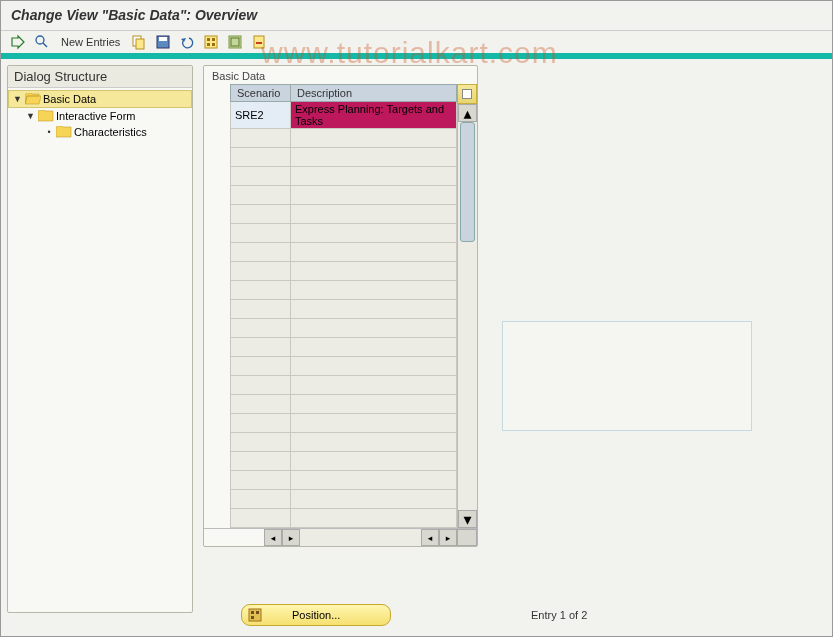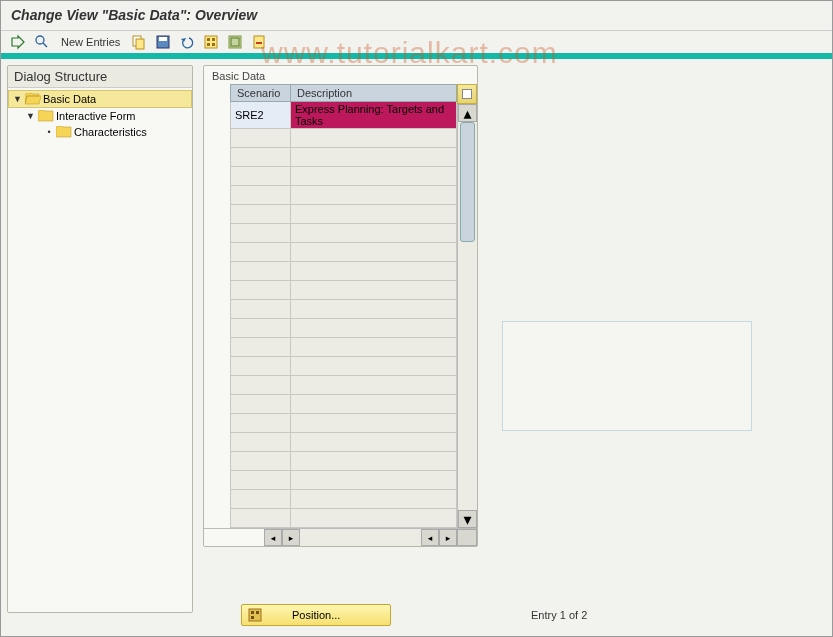--- a/index.html
+++ b/index.html
@@ -45,21 +45,21 @@
     .vscroll-track { flex: 1; position: relative; background: #ecece5; }
     .vscroll-thumb { position: absolute; top: 0; left: 2px; right: 2px; height: 120px; background: #cad4de; border: 1px solid #8aa; border-radius: 3px; }
     
     .hscroll { display: flex; height: 18px; border-top: 1px solid #bbb; }
     .hscroll-btn { width: 18px; background: #d8d8d0; border: 1px solid #aaa; display: flex; align-items: center; justify-content: center; font-size: 9px; cursor: pointer; }
     .hscroll-track { flex: 1; background: #ecece5; }
     .hscroll-group-left { display: flex; }
     .hscroll-group-right { display: flex; margin-left: auto; }
     
     .footer { position: absolute; bottom: 10px; left: 0; right: 0; display: flex; align-items: center; padding: 0 20px; }
-    .position-btn { margin-left: 220px; width: 150px; height: 22px; background: linear-gradient(#fff6b0, #f5e070); border: 1px solid #c4a830; border-radius: 2px; display: flex; align-items: center; padding: 0 6px; font-size: 11px; cursor: pointer; }
+    .position-btn { margin-left: 220px; width: 150px; height: 22px; background: linear-gradient(#fff6b0, #f5e070); border: 1px solid #c4a830; border-radius: 9px; display: flex; align-items: center; padding: 0 6px; font-size: 11px; cursor: pointer; }
     .position-icon { width: 14px; height: 14px; margin-right: 30px; }
     .entry-text { margin-left: 120px; font-size: 11px; color: #333; padding-left: 20px; }
     
     .snip-overlay { position: absolute; right: 80px; top: 320px; width: 250px; height: 110px; background: rgba(248, 248, 244, 0.55); border: 1px solid rgba(150, 190, 210, 0.5); pointer-events: none; z-index: 50; }
     .snip-title { height: 24px; background: rgba(100, 180, 210, 0.3); display: flex; align-items: center; padding: 0 6px; font-size: 11px; color: rgba(60, 60, 60, 0.5); }
     .snip-close { margin-left: auto; width: 30px; height: 18px; background: rgba(200, 60, 50, 0.5); display: flex; align-items: center; justify-content: center; color: rgba(255,255,255,0.7); font-size: 11px; }
     .snip-body { padding: 14px 10px; font-size: 11px; color: rgba(90, 90, 90, 0.45); line-height: 1.5; }
     
     svg { display: block; }
   </style>

